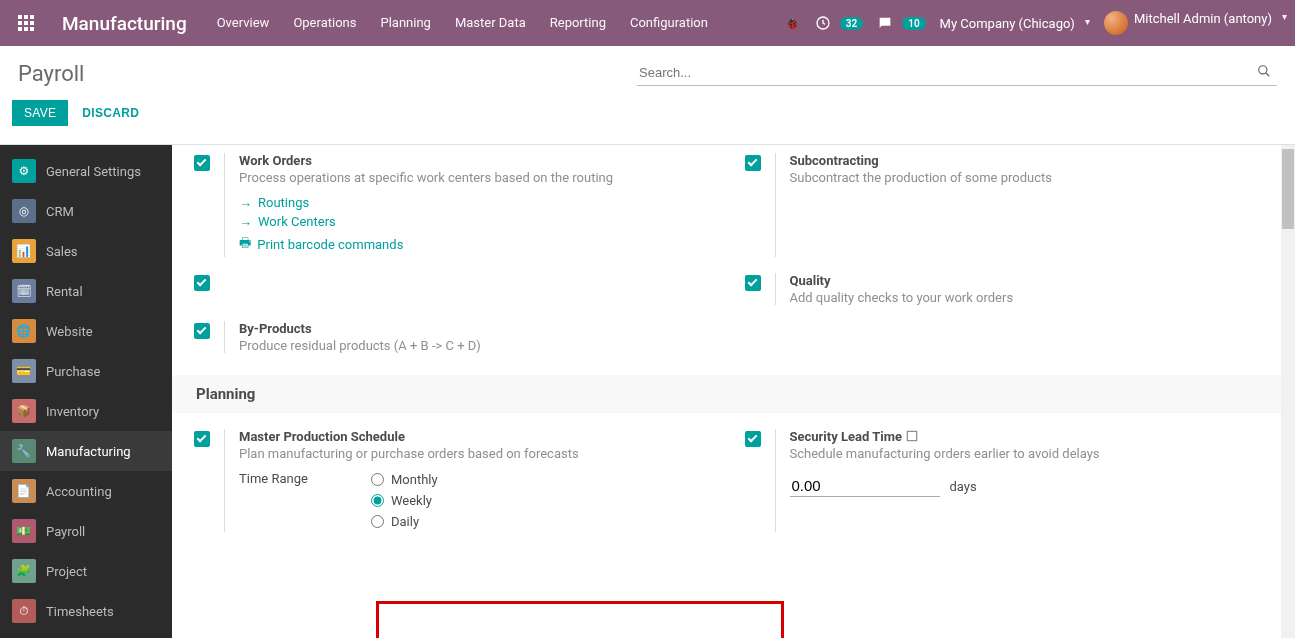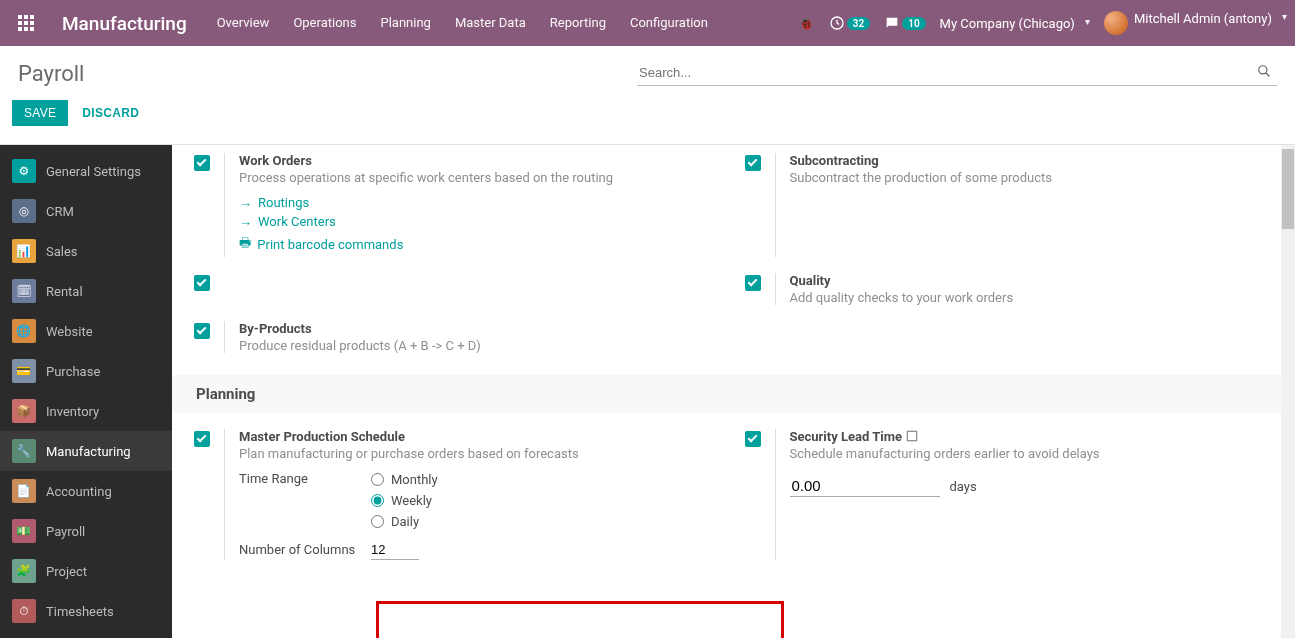--- a/index.html
+++ b/index.html
@@ -7,21 +7,21 @@
 
 
 .topbar { background: #875a7b; height: 46px; display: flex; align-items: center; color: #fff; padding: 0 8px; }
 .apps-icon { width: 36px; display: flex; justify-content: center; align-items: center; color: #fff; font-size: 16px; }
 .brand { font-size: 19px; font-weight: 500; padding: 0 18px; }
 .nav-menu { display: flex; gap: 0; }
 .nav-menu a { color: #fff; text-decoration: none; padding: 0 12px; font-size: 13px; line-height: 46px; opacity: 0.95; }
 .spacer { flex: 1; }
 .right-icons { display: flex; align-items: center; gap: 14px; }
 .badge-wrap { position: relative; display: flex; align-items: center; }
-.badge { background: #00a09d; border-radius: 9px; font-size: 10px; padding: 1px 6px; margin-left: 2px; color: #fff; font-weight: 600; }
+.badge { background: #00a09d; border-radius: 9px; font-size: 10px; padding: 1px 6px; margin-left: 9px; color: #fff; font-weight: 600; }
 .company-pick, .user-pick { display: flex; align-items: flex-start; gap: 6px; font-size: 13px; cursor: pointer; }
 .caret-down::after { content: "▾"; font-size: 10px; margin-left: 4px; opacity: 0.9; }
 .avatar { width: 24px; height: 24px; border-radius: 50%; background: radial-gradient(circle at 30% 30%, #f4b183, #c65911); display: inline-block; }
 .bug-icon::before { content:"🐞"; font-size: 13px; filter: grayscale(0.3); }
 .clock-icon { width: 16px; height: 16px; display:inline-block; }
 
 
 .subhead { display: flex; align-items: center; padding: 14px 18px 8px; gap: 20px; }
 .page-title { font-size: 22px; font-weight: 400; color: #6b6b6b; }
 .search-wrap { margin-left: auto; width: 640px; border-bottom: 1px solid #bbb; display: flex; align-items: center; padding: 4px 2px; }
@@ -270,24 +270,20 @@
                   <label>
                     <input type="radio" name="tr" checked="" style="">
                     <span>Weekly</span>
                   </label>
                   <label>
                     <input type="radio" name="tr" style="">
                     <span>Daily</span>
                   </label>
                 </div>
             </div>
-            <div class="form-row">
-              <div class="lbl">Number of Columns</div>
-              <input class="num-input" value="12" style="">
-            </div>
           </div>
         </div>
 
         <div class="setting-col">
           <div class="chk"></div>
           <div class="setting-body">
             <div class="setting-title">
               <span>Security Lead Time</span>
               <span class="building-icon">
                 <svg viewBox="0 0 24 24" fill="none" stroke="#888" stroke-width="2">

